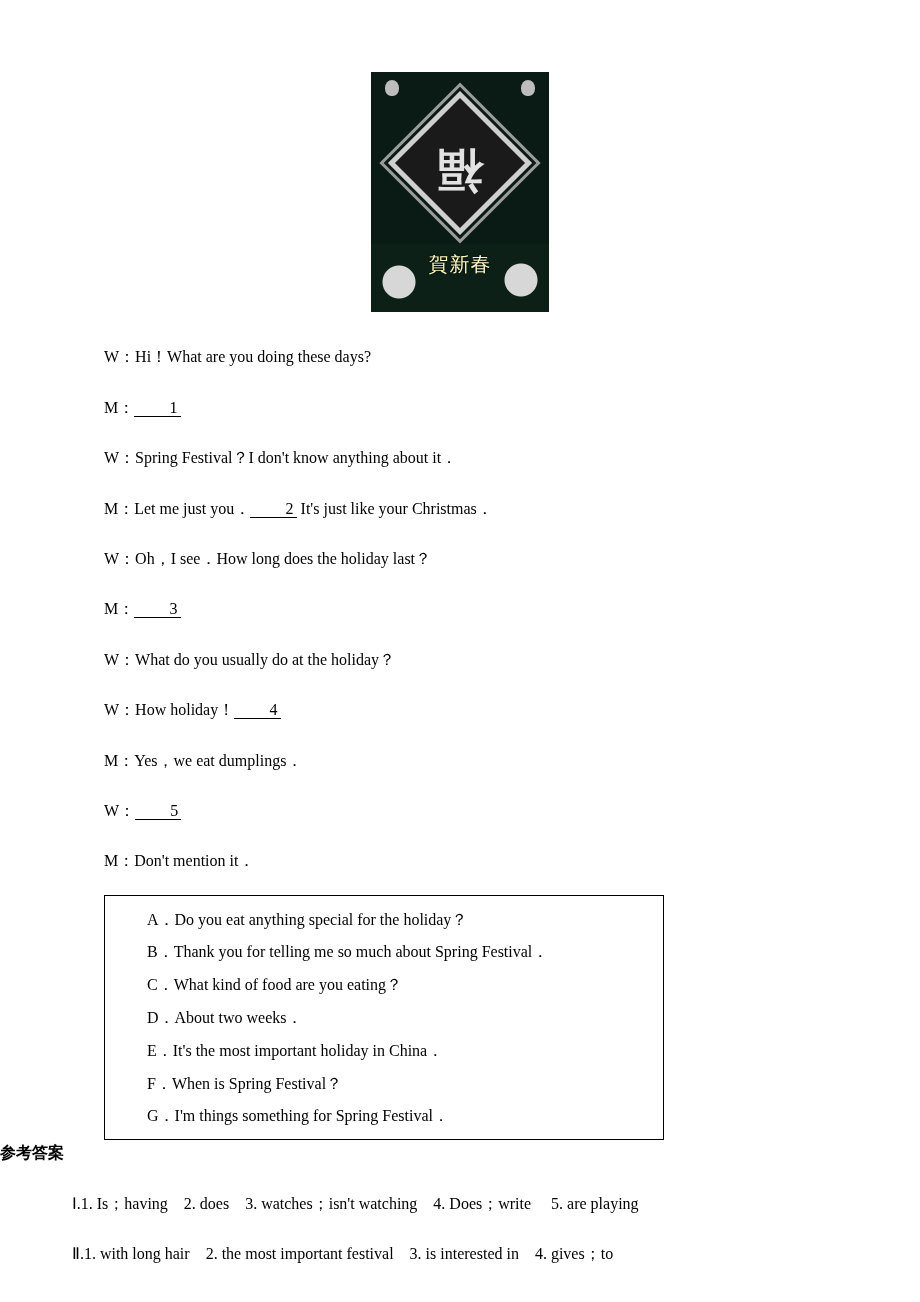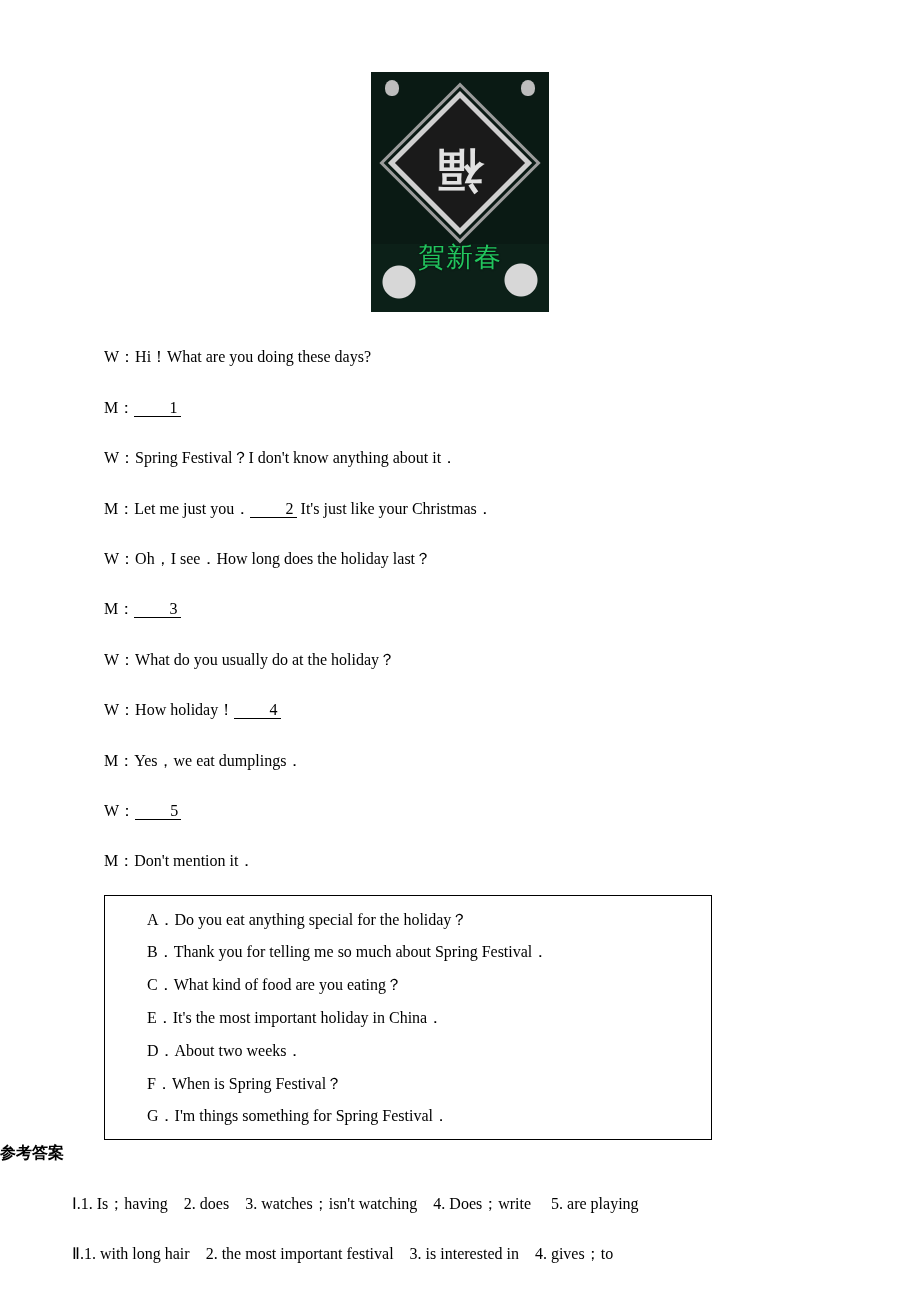--- a/index.html
+++ b/index.html
@@ -67,23 +67,23 @@
     height: 68px;
     background:
       radial-gradient(circle at 28px 38px, #d7d7d7 0 16px, transparent 17px),
       radial-gradient(circle at 150px 36px, #d7d7d7 0 16px, transparent 17px),
       linear-gradient(#0c2018,#0c2018);
   }
   .greeting-image .banner-text {
     position: absolute;
     bottom: 26px; left: 0; right: 0;
     text-align: center;
-    color: #22c55e;
+    color: #fef9c3;
     font-family: KaiTi, STKaiti, serif;
-    font-size: 27px;
+    font-size: 20px;
     letter-spacing: 1px;
     text-shadow: 0 0 2px #000;
   }
   .para {
     text-indent: 2em;
     padding: 0 72px 0 72px;
   }
   .hang {
     padding-left: calc(72px + 2em);
     text-indent: -2em;
@@ -93,21 +93,21 @@
     display: inline-block;
     border-bottom: 1px solid #000;
     min-width: 1.8em;
     text-align: center;
     padding: 0 0.2em;
     line-height: 1;
     vertical-align: baseline;
   }
   .options-box {
     margin: 2px 0 0 104px;
-    width: 608px;
+    width: 560px;
     border: 1px solid #000;
     padding: 8px 8px 6px 10px;
     line-height: 2.05;
     box-sizing: border-box;
   }
   .options-box .opt {
     text-indent: 2em;
   }
   .options-box .opt.wrapline {
     text-indent: 2em;
@@ -166,22 +166,22 @@
   <p class="para">
     <span>W：</span><span class="blank">5</span>
   </p>
 
   <p class="para">M：Don't mention it．</p>
 
   <div class="options-box">
     <div class="opt">A．Do you eat anything special for the holiday？</div>
     <div class="opt wrapline">B．Thank you for telling me so much about Spring Festival．</div>
     <div class="opt">C．What kind of food are you eating？</div>
+    <div class="opt">D．About two weeks．</div>
     <div class="opt">E．It's the most important holiday in China．</div>
-    <div class="opt">D．About two weeks．</div>
     <div class="opt">F．When is Spring Festival？</div>
     <div class="opt">G．I'm things something for Spring Festival．</div>
   </div>
 
   <p class="answers-title">参考答案</p>
 
   <p class="hang">Ⅰ.1. Is；having　2. does　3. watches；isn't watching　4. Does；write　 5. are playing</p>
 
   <p class="hang">Ⅱ.1. with long hair　2. the most important festival　3. is interested in　4. gives；to</p>
 

